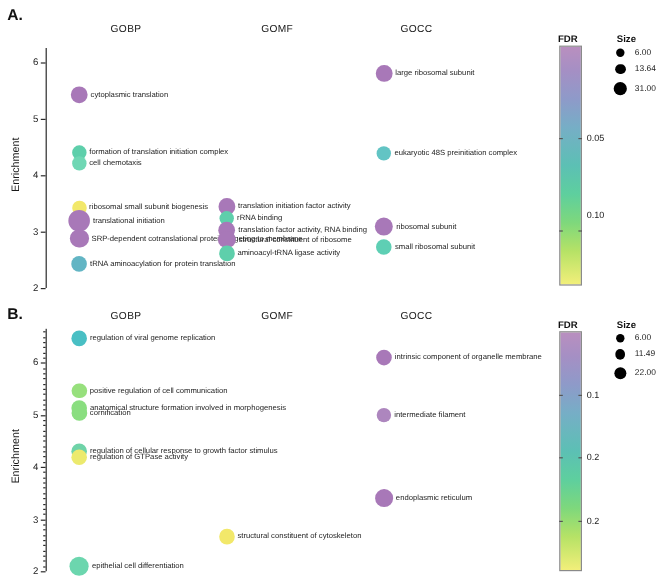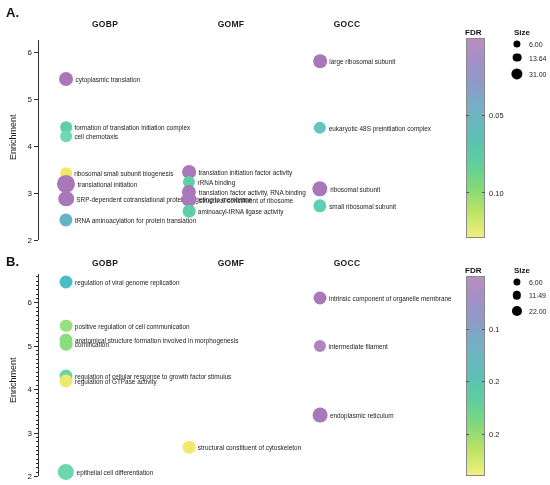--- a/index.html
+++ b/index.html
@@ -4,21 +4,21 @@
 <style>
   html,body{margin:0;padding:0;background:#ffffff;}
   body{width:550px;height:485px;position:relative;overflow:hidden;
        font-family:"Liberation Sans","DejaVu Sans",sans-serif;color:#231f20;}
   .panel{position:absolute;left:0;width:550px;}
   #panel-a{top:0;height:248px;}
   #panel-b{top:248px;height:237px;}
 
   .panel-letter{position:absolute;font-size:13px;font-weight:bold;color:#111;}
 
-  .col-header{position:absolute;font-size:8.5px;font-weight:bold;color:#1a1a1a;
+  .col-header{position:absolute;font-size:8.5px;font-weight:normal;color:#1a1a1a;
               letter-spacing:.3px;transform:translateX(-50%);white-space:nowrap;}
 
   .axis-title{position:absolute;font-size:9px;color:#1a1a1a;white-space:nowrap;
               transform-origin:0 0;transform:rotate(-90deg);}
 
   .axis-line{position:absolute;width:1px;background:#2b2b2b;}
   .tick{position:absolute;height:1px;background:#2b2b2b;}
   .tick.major{width:4px;}
   .tick.minor{width:2.5px;}
   .tick-label{position:absolute;font-size:8px;color:#1a1a1a;
@@ -105,21 +105,21 @@
     </div>
 
   <div class="legend-title" style="left:465px;top:28px;">FDR</div>
   <div class="cbar" id="cbar-a" style="left:466px;top:38px;height:200px;"></div>
   <div id="cbar-ticks-a">
       <div class="cbar-tick" style="left: 466px; top: 114.923px;"></div>
       <div class="cbar-tick" style="left: 482px; top: 114.923px;"></div>
       <div class="cbar-label" style="left: 489px; top: 114.923px;">0.05</div>
       <div class="cbar-tick" style="left: 466px; top: 191.846px;"></div>
       <div class="cbar-tick" style="left: 482px; top: 191.846px;"></div>
-      <div class="cbar-label" style="left: 489px; top: 193px;">0.10</div>
+      <div class="cbar-label" style="left: 489px; top: 179px;">0.10</div>
     </div>
 
   <div class="legend-title" style="left:514px;top:28px;">Size</div>
   <div id="size-legend-a">
       <div class="size-dot" style="left: 517px; top: 43.5786px; width: 7.15724px; height: 7.15724px;"></div>
       <div class="size-label" style="left: 529px; top: 43.5786px;">6.00</div>
       <div class="size-dot" style="left: 517px; top: 57.5455px; width: 8.77659px; height: 8.77659px;"></div>
       <div class="size-label" style="left: 529px; top: 57.5455px;">13.64</div>
       <div class="size-dot" style="left: 517px; top: 73.5424px; width: 11.2172px; height: 11.2172px;"></div>
       <div class="size-label" style="left: 529px; top: 73.5424px;">31.00</div>

